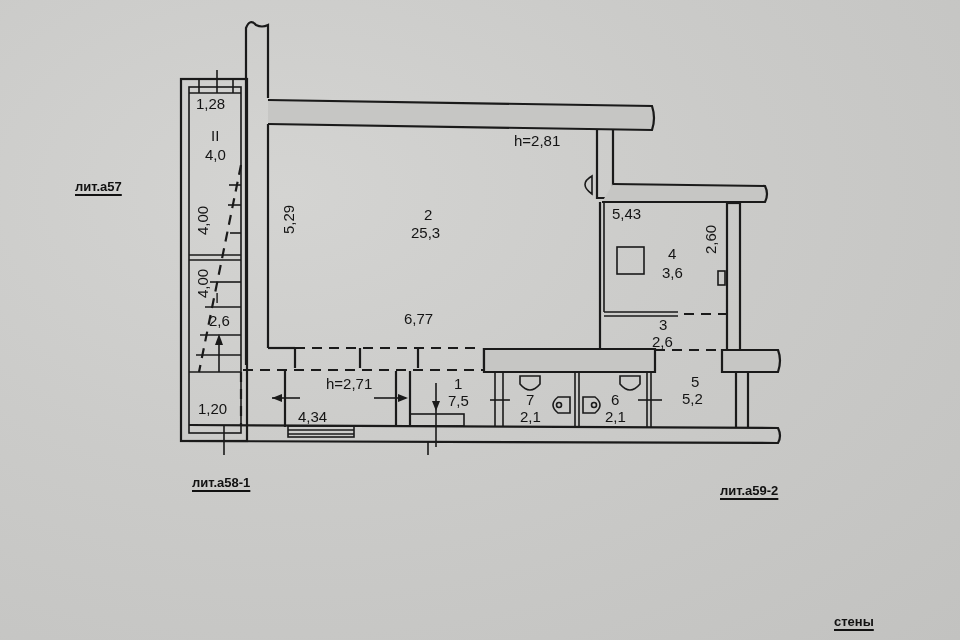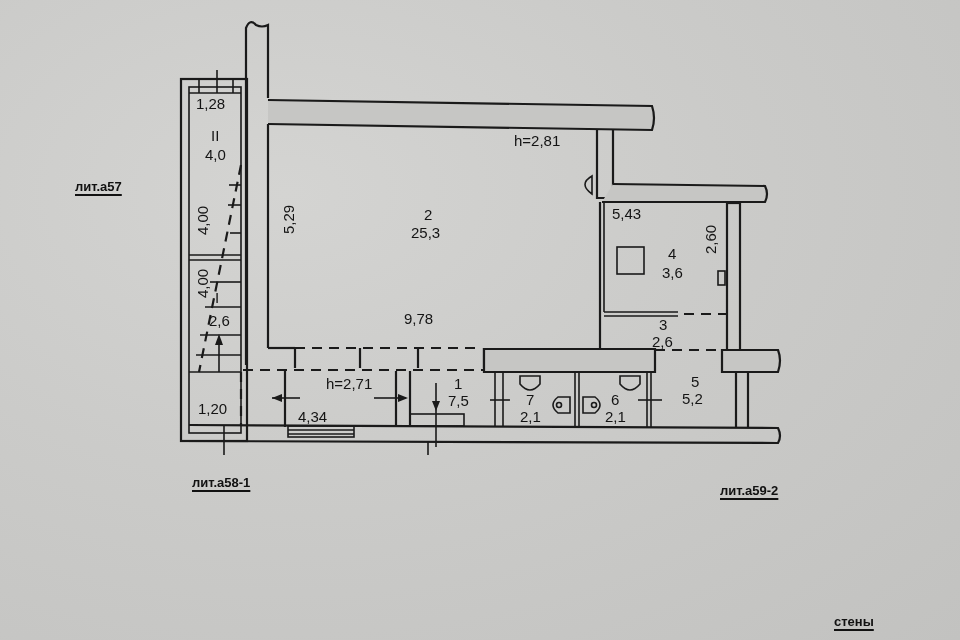--- a/index.html
+++ b/index.html
@@ -136,21 +136,21 @@
   <span class="lbl rot" style="left:188px;top:213px">4,00</span>
   <span class="lbl rot" style="left:188px;top:276px">4,00</span>
   <span class="lbl room-no" style="left:215px;top:290px">I</span>
   <span class="lbl" style="left:209px;top:313px">2,6</span>
   <span class="lbl" style="left:198px;top:401px">1,20</span>
 
   <span class="lbl rot" style="left:274px;top:212px">5,29</span>
   <span class="lbl" style="left:514px;top:133px">h=2,81</span>
   <span class="lbl room-no" style="left:424px;top:207px">2</span>
   <span class="lbl" style="left:411px;top:225px">25,3</span>
-  <span class="lbl" style="left:404px;top:311px">9,78</span>
+  <span class="lbl" style="left:404px;top:311px">6,77</span>
 
   <span class="lbl" style="left:612px;top:206px">5,43</span>
   <span class="lbl rot" style="left:696px;top:232px">2,60</span>
   <span class="lbl room-no" style="left:668px;top:246px">4</span>
   <span class="lbl" style="left:662px;top:265px">3,6</span>
   <span class="lbl room-no" style="left:659px;top:317px">3</span>
   <span class="lbl" style="left:652px;top:334px">2,6</span>
 
   <span class="lbl" style="left:326px;top:376px">h=2,71</span>
   <span class="lbl" style="left:298px;top:409px">4,34</span>

